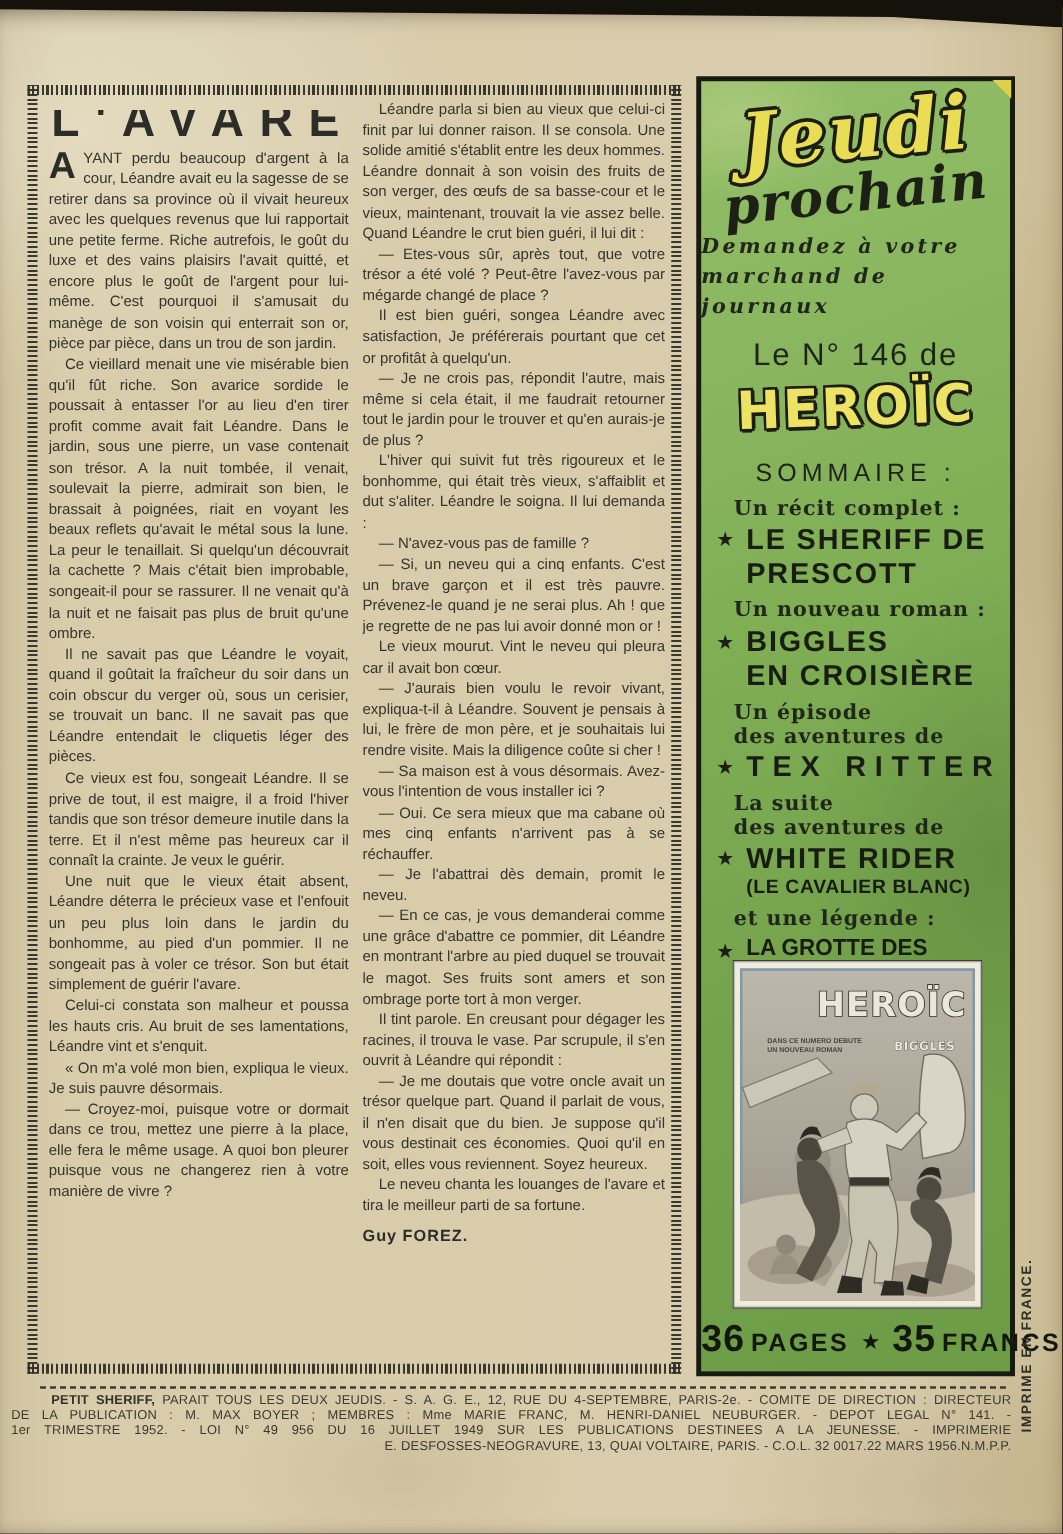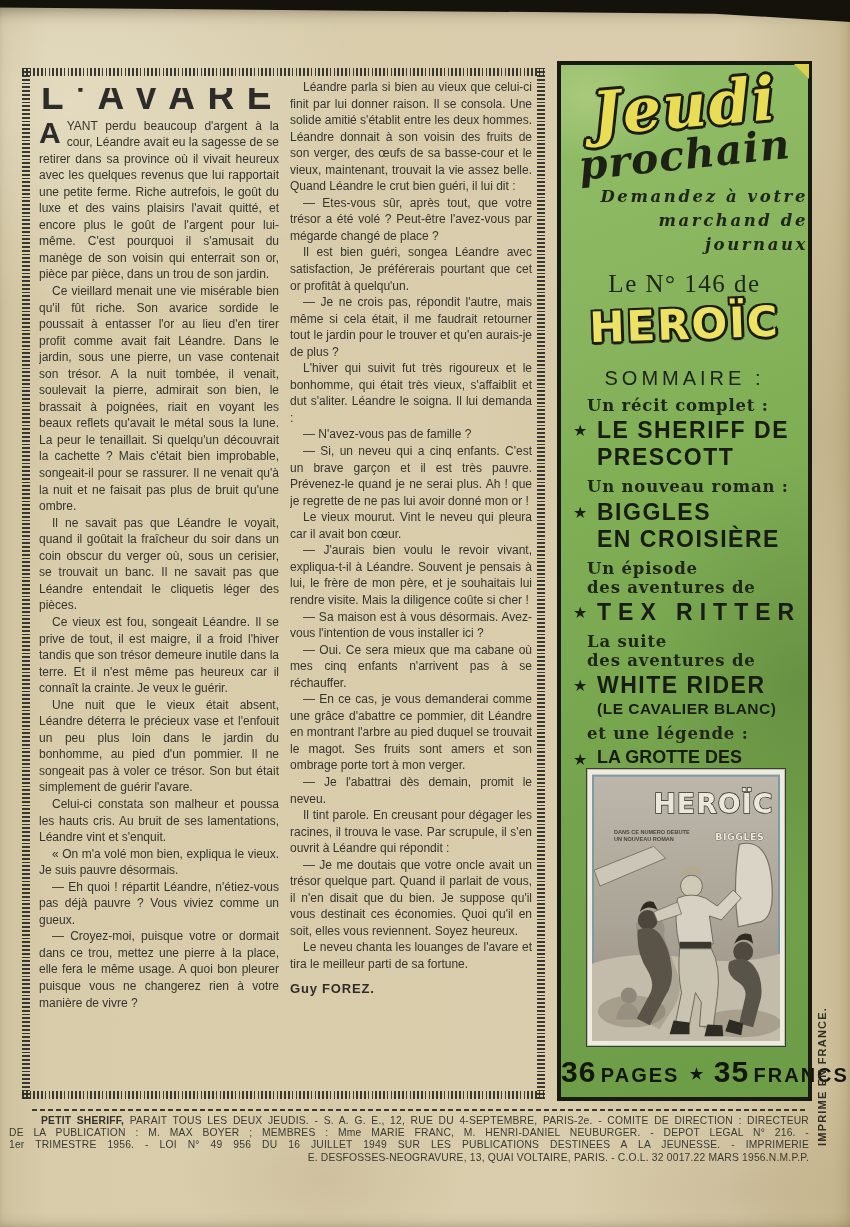--- a/index.html
+++ b/index.html
@@ -66,24 +66,24 @@
     transform:rotate(-5deg);letter-spacing:2px;
     text-shadow:-2px -2px 0 #1c1e14,2px -2px 0 #1c1e14,-2px 2px 0 #1c1e14,2px 2px 0 #1c1e14,0 3px 0 #1c1e14,3px 0 0 #1c1e14,0 -3px 0 #1c1e14,-3px 0 0 #1c1e14;
   }
   .prochain{
     font-family:"DejaVu Serif",serif;font-style:italic;font-weight:bold;
     font-size:41px;color:#1d2115;text-align:center;margin-top:-10px;
     transform:rotate(-6deg);letter-spacing:1px;
   }
   .ask{
     font-family:"DejaVu Serif",serif;font-style:italic;font-weight:bold;
-    font-size:16.5px;letter-spacing:2.6px;text-align:right;line-height:1.45;
+    font-size:16.5px;letter-spacing:2.6px;text-align:left;line-height:1.45;
     color:#21261a;margin-top:6px;white-space:pre-line;
   }
-  .issue{font-size:25px;text-align:center;letter-spacing:1.5px;margin-top:13px;color:#1f2419;font-family:Liberation Serif, serif;}
+  .issue{font-size:25px;text-align:center;letter-spacing:1.5px;margin-top:13px;color:#1f2419;}
   .heroic{
     font-family:"DejaVu Sans",sans-serif;font-weight:bold;font-size:42px;letter-spacing:2px;
     color:#ece263;text-align:center;margin-top:2px;transform:rotate(-2deg);
     text-shadow:-2px -2px 0 #1c1e14,2px -2px 0 #1c1e14,-2px 2px 0 #1c1e14,2px 2px 0 #1c1e14,0 3px 0 #1c1e14,3px 0 0 #1c1e14;
   }
   .sommaire{font-size:20px;letter-spacing:4px;text-align:center;margin-top:18px;color:#1e2318;}
   .item-intro{
     font-family:"DejaVu Serif",serif;font-weight:bold;
     font-size:16.5px;letter-spacing:.8px;color:#21261b;line-height:1.12;
     white-space:pre-line;margin:7px 0 2px 26px;
@@ -140,38 +140,37 @@
 
     <div class="story-col col1">
       <div class="story-title">L'AVARE</div>
       <p class="first"><span class="dropcap">A</span><span>YANT perdu beaucoup d'argent à la cour, Léandre avait eu la sagesse de se retirer dans sa province où il vivait heureux avec les quelques revenus que lui rapportait une petite ferme. Riche autrefois, le goût du luxe et des vains plaisirs l'avait quitté, et encore plus le goût de l'argent pour lui-même. C'est pourquoi il s'amusait du manège de son voisin qui enterrait son or, pièce par pièce, dans un trou de son jardin.</span></p>
       <p>Ce vieillard menait une vie misérable bien qu'il fût riche. Son avarice sordide le poussait à entasser l'or au lieu d'en tirer profit comme avait fait Léandre. Dans le jardin, sous une pierre, un vase contenait son trésor. A la nuit tombée, il venait, soulevait la pierre, admirait son bien, le brassait à poignées, riait en voyant les beaux reflets qu'avait le métal sous la lune. La peur le tenaillait. Si quelqu'un découvrait la cachette ? Mais c'était bien improbable, songeait-il pour se rassurer. Il ne venait qu'à la nuit et ne faisait pas plus de bruit qu'une ombre.</p>
       <p>Il ne savait pas que Léandre le voyait, quand il goûtait la fraîcheur du soir dans un coin obscur du verger où, sous un cerisier, se trouvait un banc. Il ne savait pas que Léandre entendait le cliquetis léger des pièces.</p>
       <p>Ce vieux est fou, songeait Léandre. Il se prive de tout, il est maigre, il a froid l'hiver tandis que son trésor demeure inutile dans la terre. Et il n'est même pas heureux car il connaît la crainte. Je veux le guérir.</p>
       <p>Une nuit que le vieux était absent, Léandre déterra le précieux vase et l'enfouit un peu plus loin dans le jardin du bonhomme, au pied d'un pommier. Il ne songeait pas à voler ce trésor. Son but était simplement de guérir l'avare.</p>
       <p>Celui-ci constata son malheur et poussa les hauts cris. Au bruit de ses lamentations, Léandre vint et s'enquit.</p>
       <p>« On m'a volé mon bien, expliqua le vieux. Je suis pauvre désormais.</p>
-      <p>— Eh quoi ! répartit Léandre, n'étiez-vous pas déjà pauvre ? Vous viviez comme un gueux.</p>
       <p>— Croyez-moi, puisque votre or dormait dans ce trou, mettez une pierre à la place, elle fera le même usage. A quoi bon pleurer puisque vous ne changerez rien à votre manière de vivre ?</p>
     </div>
 
     <div class="story-col col2">
       <p>Léandre parla si bien au vieux que celui-ci finit par lui donner raison. Il se consola. Une solide amitié s'établit entre les deux hommes. Léandre donnait à son voisin des fruits de son verger, des œufs de sa basse-cour et le vieux, maintenant, trouvait la vie assez belle. Quand Léandre le crut bien guéri, il lui dit :</p>
       <p>— Etes-vous sûr, après tout, que votre trésor a été volé ? Peut-être l'avez-vous par mégarde changé de place ?</p>
       <p>Il est bien guéri, songea Léandre avec satisfaction, Je préférerais pourtant que cet or profitât à quelqu'un.</p>
       <p>— Je ne crois pas, répondit l'autre, mais même si cela était, il me faudrait retourner tout le jardin pour le trouver et qu'en aurais-je de plus ?</p>
       <p>L'hiver qui suivit fut très rigoureux et le bonhomme, qui était très vieux, s'affaiblit et dut s'aliter. Léandre le soigna. Il lui demanda :</p>
       <p>— N'avez-vous pas de famille ?</p>
       <p>— Si, un neveu qui a cinq enfants. C'est un brave garçon et il est très pauvre. Prévenez-le quand je ne serai plus. Ah ! que je regrette de ne pas lui avoir donné mon or !</p>
       <p>Le vieux mourut. Vint le neveu qui pleura car il avait bon cœur.</p>
       <p>— J'aurais bien voulu le revoir vivant, expliqua-t-il à Léandre. Souvent je pensais à lui, le frère de mon père, et je souhaitais lui rendre visite. Mais la diligence coûte si cher !</p>
       <p>— Sa maison est à vous désormais. Avez-vous l'intention de vous installer ici ?</p>
       <p>— Oui. Ce sera mieux que ma cabane où mes cinq enfants n'arrivent pas à se réchauffer.</p>
+      <p>— Je l'abattrai dès demain, promit le neveu.</p>
       <p>— En ce cas, je vous demanderai comme une grâce d'abattre ce pommier, dit Léandre en montrant l'arbre au pied duquel se trouvait le magot. Ses fruits sont amers et son ombrage porte tort à mon verger.</p>
-      <p>— Je l'abattrai dès demain, promit le neveu.</p>
       <p>Il tint parole. En creusant pour dégager les racines, il trouva le vase. Par scrupule, il s'en ouvrit à Léandre qui répondit :</p>
       <p>— Je me doutais que votre oncle avait un trésor quelque part. Quand il parlait de vous, il n'en disait que du bien. Je suppose qu'il vous destinait ces économies. Quoi qu'il en soit, elles vous reviennent. Soyez heureux.</p>
       <p>Le neveu chanta les louanges de l'avare et tira le meilleur parti de sa fortune.</p>
       <div class="author">Guy FOREZ.</div>
     </div>
   </div>
 
   <div class="ad-panel">
     <div class="ad-notch"></div>
     <div class="jeudi">Jeudi</div>
@@ -270,22 +269,22 @@
       <span class="word">PAGES</span>
       <span class="pstar">★</span>
       <span class="num">35</span>
       <span class="word">FRANCS</span>
     </div>
   </div>
 
   <div class="footer-rule"></div>
   <div class="footer">
     <div class="jline"><b>PETIT SHERIFF,</b><span> PARAIT TOUS LES DEUX JEUDIS. - S. A. G. E., 12, RUE DU 4-SEPTEMBRE, PARIS-2e. - COMITE DE DIRECTION : DIRECTEUR</span></div>
-    <div class="jline">DE LA PUBLICATION : M. MAX BOYER ; MEMBRES : Mme MARIE FRANC, M. HENRI-DANIEL NEUBURGER. - DEPOT LEGAL N° 216. -</div>
-    <div class="jline">1er TRIMESTRE 1956. - LOI N° 49 956 DU 16 JUILLET 1949 SUR LES PUBLICATIONS DESTINEES A LA JEUNESSE. - IMPRIMERIE</div>
+    <div class="jline">DE LA PUBLICATION : M. MAX BOYER ; MEMBRES : Mme MARIE FRANC, M. HENRI-DANIEL NEUBURGER. - DEPOT LEGAL N° 141. -</div>
+    <div class="jline">1er TRIMESTRE 1952. - LOI N° 49 956 DU 16 JUILLET 1949 SUR LES PUBLICATIONS DESTINEES A LA JEUNESSE. - IMPRIMERIE</div>
     <div class="f4">
       <span>E. DESFOSSES-NEOGRAVURE, 13, QUAI VOLTAIRE, PARIS. - C.O.L. 32 0017.</span>
       <span>22 MARS 1956.</span>
       <span>N.M.P.P.</span>
     </div>
   </div>
 
   <div class="imprime">IMPRIME EN FRANCE.</div>
 </div>
 

